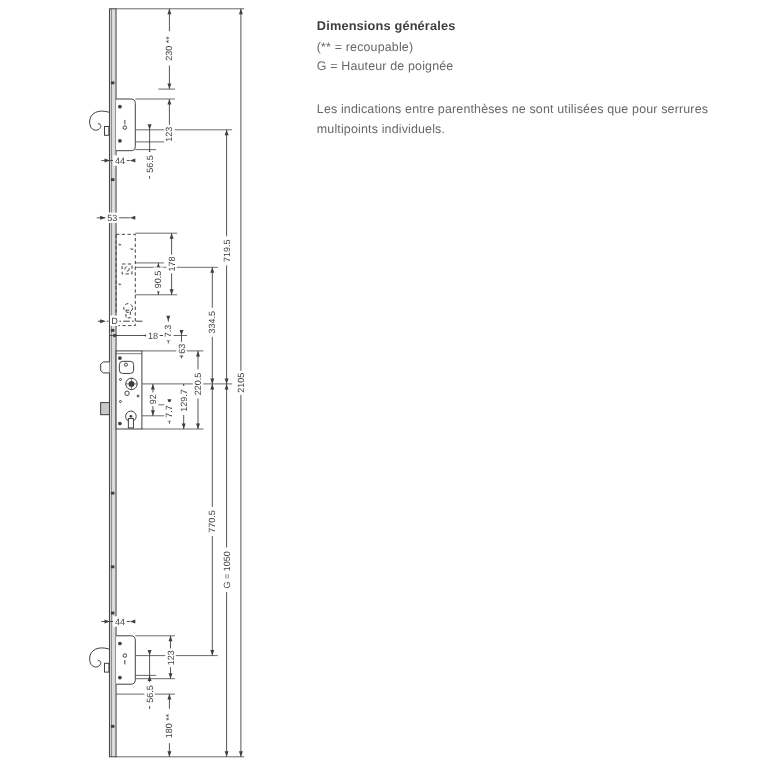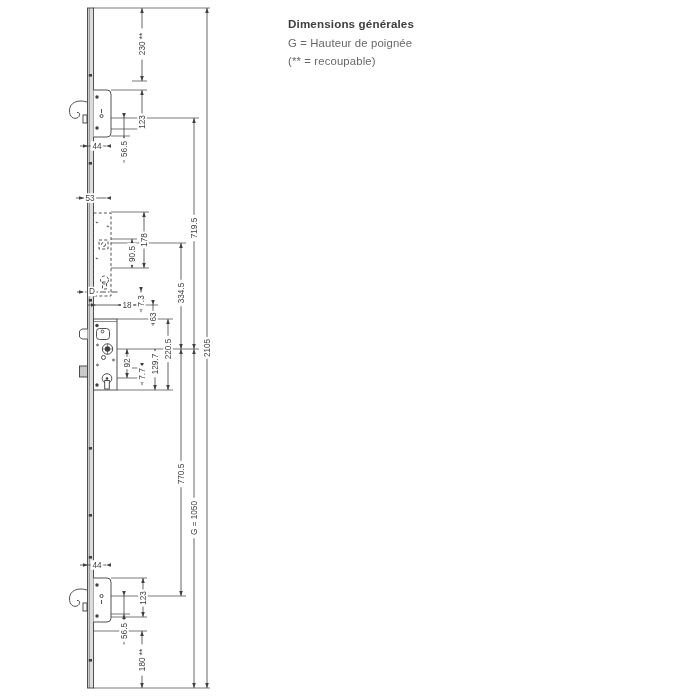--- a/index.html
+++ b/index.html
@@ -1,18 +1,18 @@
 <!DOCTYPE html>
 <html><head>
 <meta charset="utf-8">
 <style>
   html,body{margin:0;padding:0;background:#ffffff;}
   .page{position:relative;width:700px;height:700px;background:#ffffff;overflow:hidden;
         font-family:"Liberation Sans",sans-serif;}
-  .drawing-wrap{position:absolute;left:0;top:0;width:280px;height:528px;padding-left:27px;}
+  .drawing-wrap{position:absolute;left:12px;top:0;width:280px;height:528px;padding-left:27px;}
   svg text{font-family:"Liberation Sans",sans-serif;}
   .textcol{position:absolute;left:288px;top:4px;width:396px;}
   .p-intro{font-weight:bold;font-size:11.6px;line-height:21px;color:#3e3e40;
            margin:6px 0 0 0;letter-spacing:0.15px;}
   .h-dim{font-weight:bold;font-size:11.6px;color:#3e3e40;margin:13px 0 0 0;
          letter-spacing:0.15px;}
   .legend{list-style:none;margin:4px 0 0 0;padding:0;}
   .legend li{font-size:11.3px;line-height:18px;color:#68686b;letter-spacing:0.15px;}
   .p-note{font-size:11.3px;line-height:18px;color:#68686b;margin:21px 0 0 0;
           letter-spacing:0.15px;}
@@ -289,18 +289,19 @@
             <rect x="61.15" y="286.75" width="7.7" height="9.5" fill="#fff" stroke="none"></rect>
             <text x="65" y="294.3" text-anchor="middle" font-size="8.2" fill="#3f3f41">D</text>
           </g>
         </g>
     </svg>
   </div>
 
   <div class="textcol">
     <p class="h-dim">Dimensions générales</p>
     <ul class="legend">
+      <li>(** = recoupable)</li>
       <li>G = Hauteur de poignée</li>
-      <li>(** = recoupable)</li>
     </ul>
+    <p class="p-note">Les indications entre parenthèses ne sont utilisées que pour serrures multipoints individuels.</p>
   </div>
 
 </div>
 
 </body></html>

